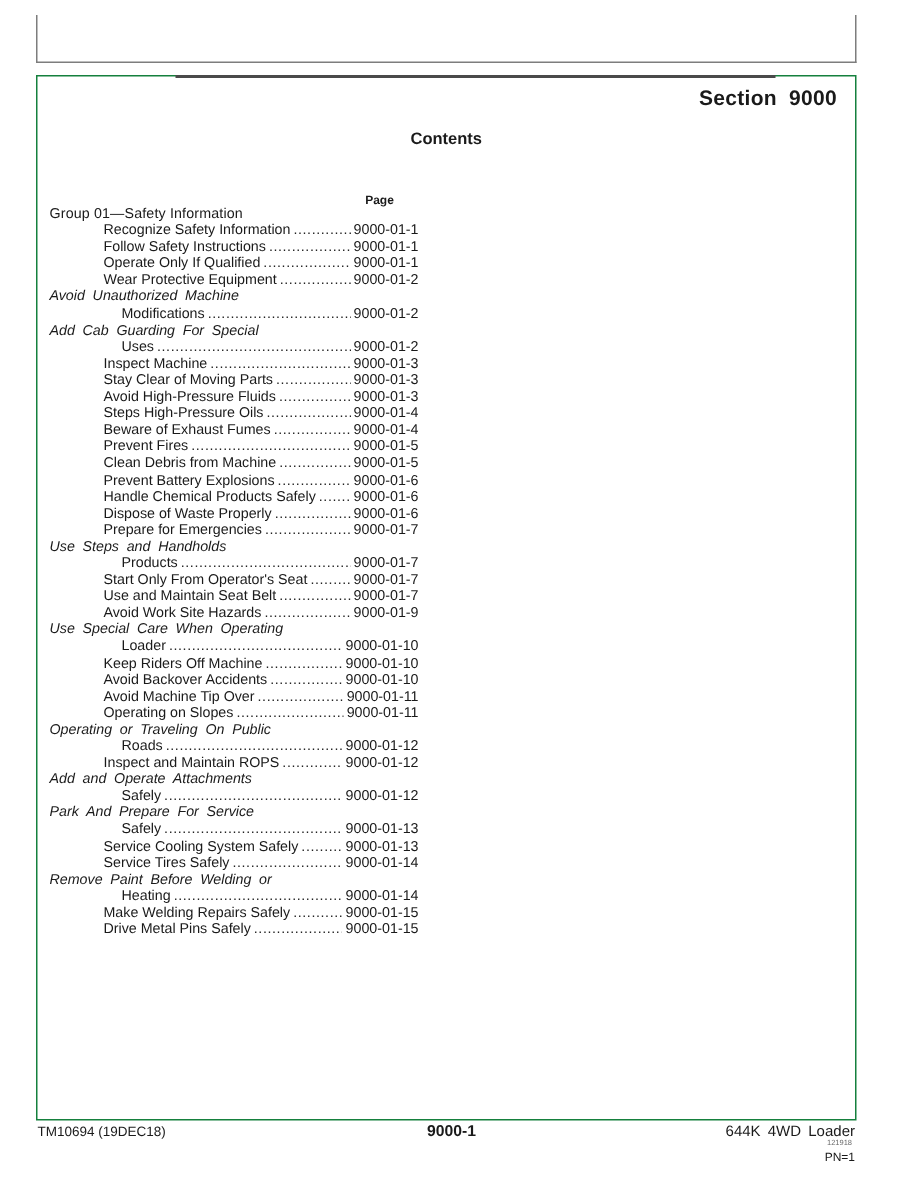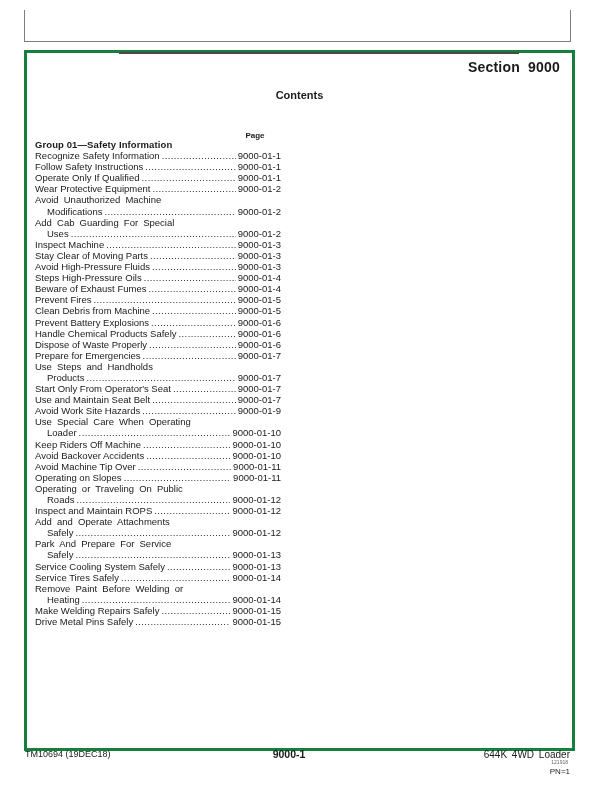--- a/index.html
+++ b/index.html
@@ -20,21 +20,21 @@
     border-left: 1px solid #7d7d7d;
     border-right: 1px solid #7d7d7d;
     border-bottom: 1px solid #7d7d7d;
   }
 
   
   .main-box {
     position: absolute;
     left: 24px; top: 50px;
     width: 545px; height: 695px;
-    border: 3px solid #15803d;
+    border: 1px solid #15803d;
   }
   .main-box::before { 
     content: "";
     position: absolute;
     left: 92px; top: -1px;
     width: 400px; height: 2px;
     background: #4a4a4a;
   }
 
   .section-title {
@@ -66,26 +66,26 @@
   }
 
   .toc {
     position: absolute;
     left: 8px; top: 86px;
     width: 246px;
     font-size: 9.5px;
     line-height: 11.1px;
   }
   .toc-group-title {
-    font-weight: bold;
+    font-weight: normal;
     letter-spacing: 0.1px;
   }
-  .toc-row { display: flex; align-items: baseline; }
+  .toc-row { display: flex; align-items: baseline; margin-left: 36px; }
   .toc-label { white-space: nowrap; }
-  .toc-label.justified { word-spacing: 2.5px; }
+  .toc-label.justified { word-spacing: 2.5px; font-style: italic; }
   .toc-dots {
     flex: 1;
     overflow: hidden;
     white-space: nowrap;
     margin: 0 2px 0 2px;
     color: #222;
   }
   .toc-dots::after {
     content: "......................................................................................................................";
     letter-spacing: 0.4px;
@@ -93,21 +93,21 @@
   .toc-page { white-space: nowrap; }
   .toc-cont { padding-left: 12px; }
 
   .footer-left {
     position: absolute;
     left: 25px; top: 749px;
     font-size: 9px;
   }
   .footer-center {
     position: absolute;
-    left: 0; top: 748px; width: 578px;
+    left: 12px; top: 748px; width: 578px;
     text-align: center;
     font-weight: bold;
     font-size: 10.5px;
   }
   .footer-right {
     position: absolute;
     right: 42px; top: 749px;
     font-size: 10px;
     word-spacing: 2px;
     text-align: right;

